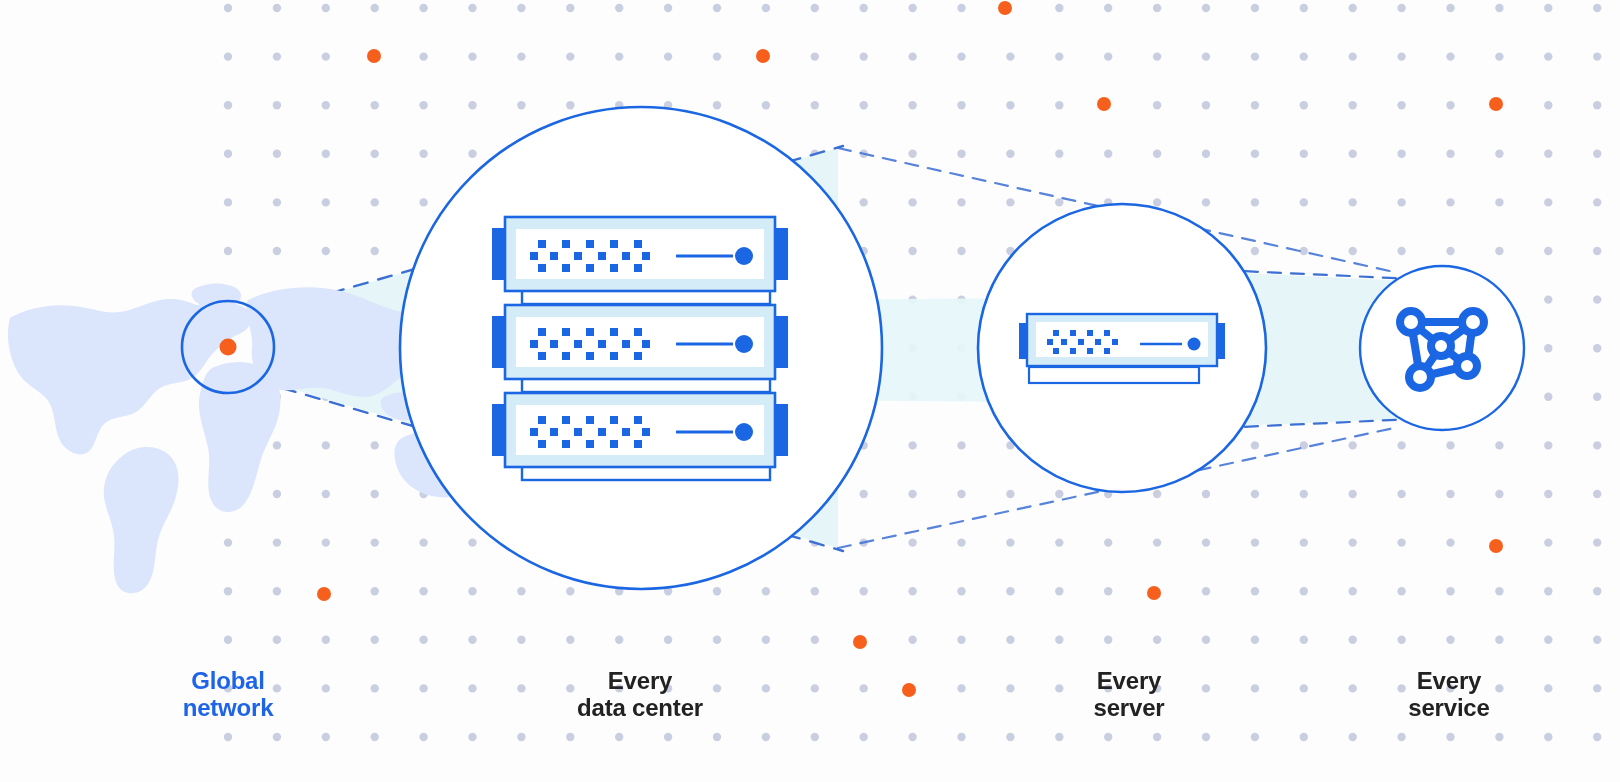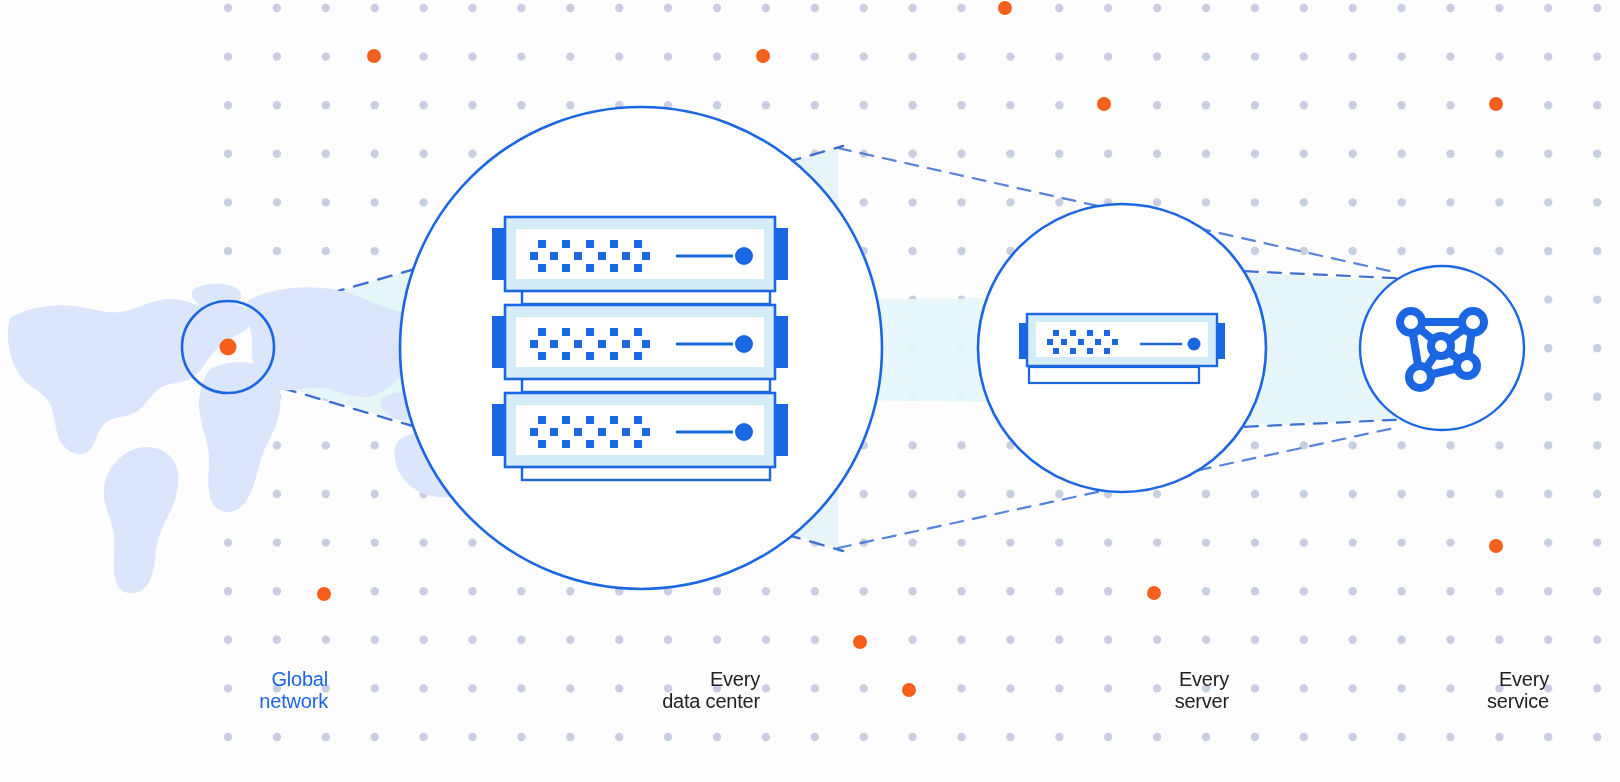--- a/index.html
+++ b/index.html
@@ -7,24 +7,24 @@
     width:1620px;height:782px;
     background:#fdfdfe;
     font-family:"Liberation Sans", sans-serif;
     overflow:hidden;
     position:relative;
   }
   #stage{position:absolute;left:0;top:0;width:1620px;height:782px;}
   svg.layer{position:absolute;left:0;top:0;width:1620px;height:782px;display:block;}
   .cap{
     position:absolute;
-    text-align:right;
-    font-size:20px;
+    text-align:center;
+    font-size:24px;
     line-height:1.12;
-    font-weight:400;
+    font-weight:700;
     letter-spacing:-0.2px;
     white-space:pre-line;
     color:#222222;
   }
   .cap.blue{color:#1d64e8;}
 </style>
 </head>
 <body>
 
 <div id="stage">

